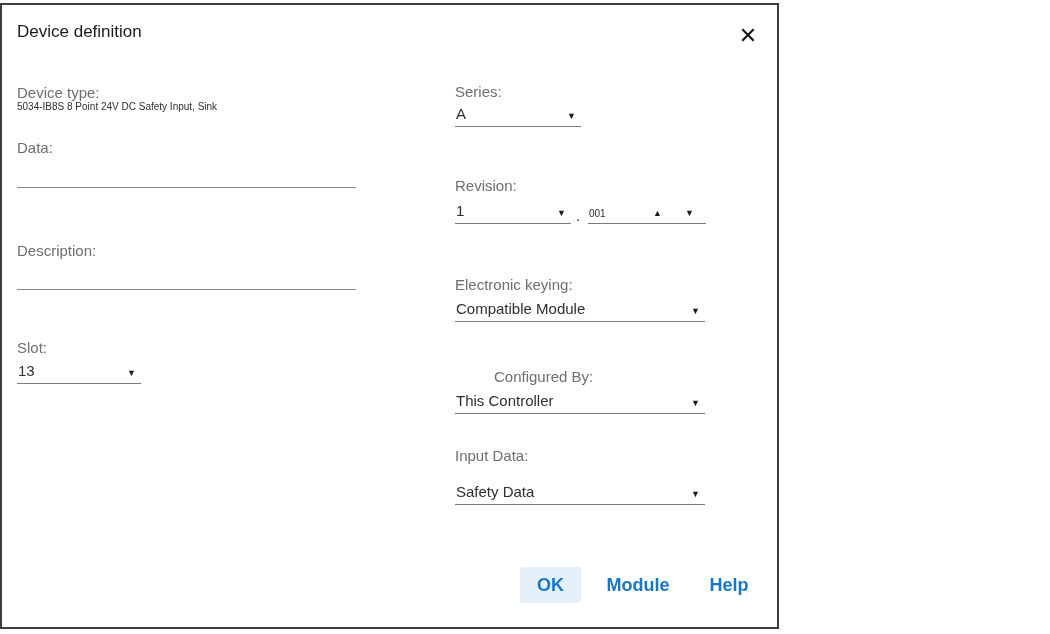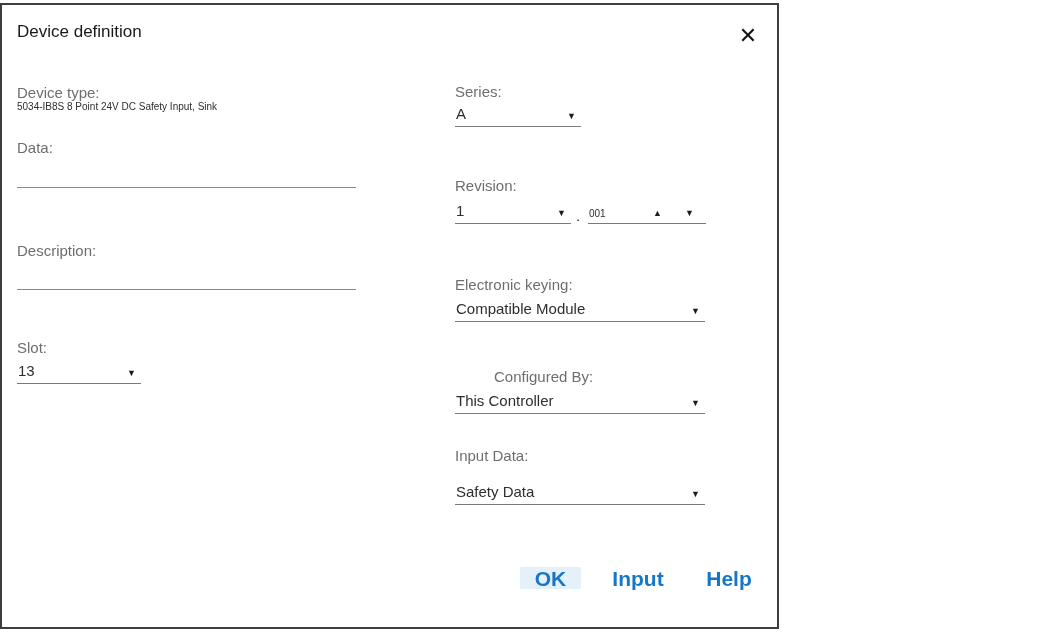--- a/index.html
+++ b/index.html
@@ -104,25 +104,25 @@
     font-size: 10px;
     color: #2e2e2e;
     white-space: nowrap;
   }
   .spinner .arrow-up   { right: 44px; cursor: pointer; }
   .spinner .arrow-down { right: 12px; cursor: pointer; }
 
   .btn-row button {
     position: absolute;
     top: 562px;
-    height: 22px;
+    height: 36px;
     border: none;
     background: transparent;
     font-family: "Liberation Sans", "DejaVu Sans", sans-serif;
-    font-size: 21px;
+    font-size: 18px;
     font-weight: 700;
     color: #1877c5;
     cursor: pointer;
   }
   .btn-ok {
     left: 518px; width: 61px;
     background: #e4f0fa !important;
     border-radius: 2px;
   }
   .btn-cancel { left: 594px; width: 84px; }
@@ -185,18 +185,18 @@
     </div>
 
     <div class="field-label" style="left:453px; top:442px;text-align:center;">Input Data:</div>
     <div class="combo" style="left:453px; top:474px; width:250px;">
       <span class="combo-value">Safety Data</span>
       <span class="arrow arrow-down">▼</span>
     </div>
 
     <div class="btn-row">
       <button class="btn-ok">OK</button>
-      <button class="btn-cancel">Input</button>
+      <button class="btn-cancel">Module</button>
       <button class="btn-help">Help</button>
     </div>
 
   </div>
 </div>
 
 </body></html>

